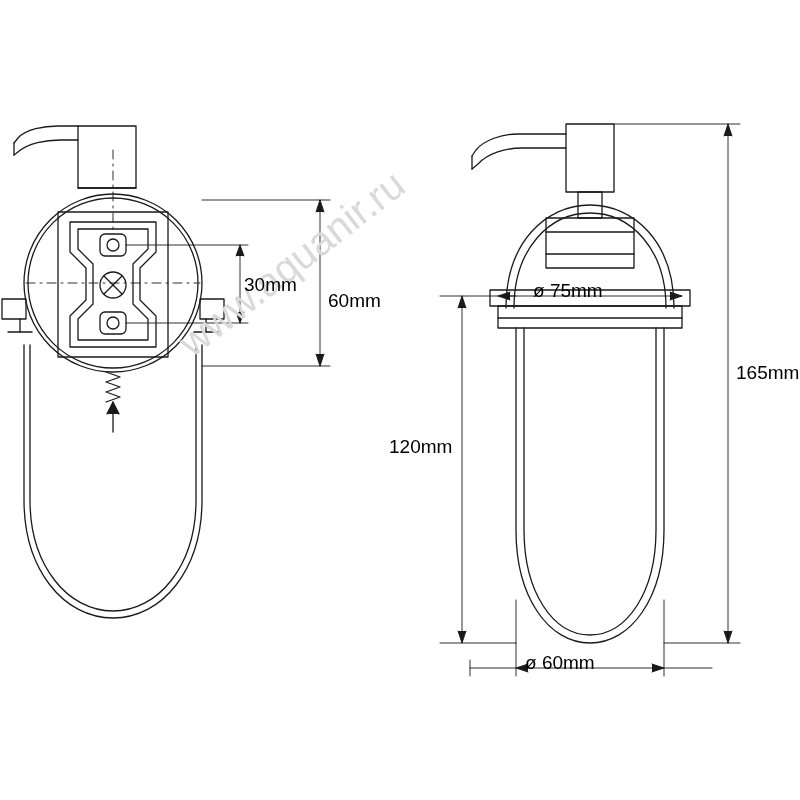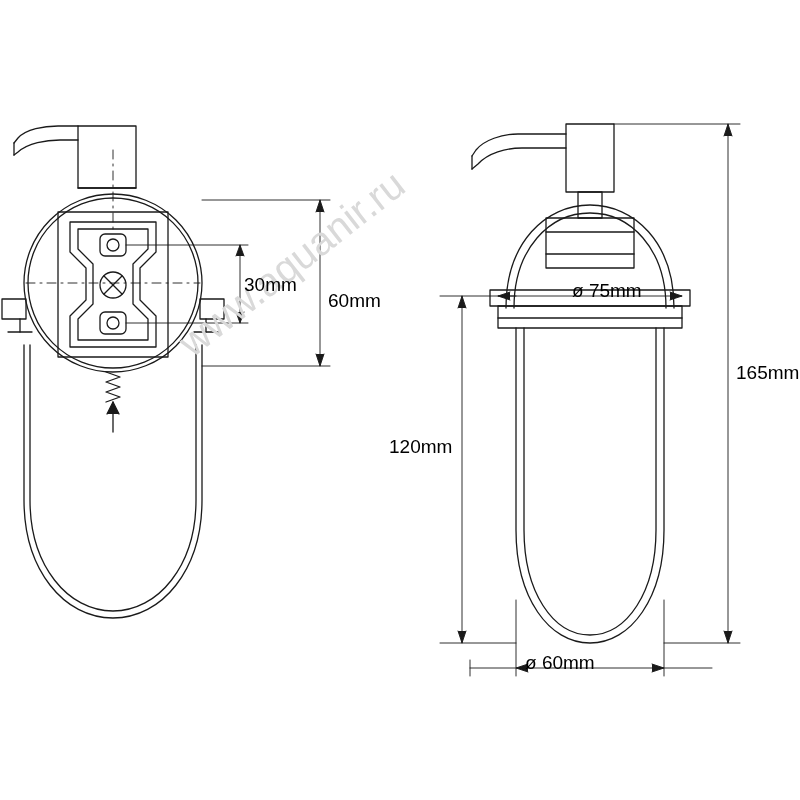--- a/index.html
+++ b/index.html
@@ -193,18 +193,18 @@
         <path d="M652,664 L664,668 L652,672" fill="#1a1a1a" stroke="#1a1a1a"></path>
       </g>
 
     </g>
   </svg>
 
   <div class="watermark">www.aquanir.ru</div>
 
   <div class="dim-label" style="left:244px; top:274px;">30mm</div>
   <div class="dim-label" style="left:328px; top:290px;">60mm</div>
-  <div class="dim-label" style="left:572px; top:280px;">ø 75mm</div>
+  <div class="dim-label" style="left:533px; top:280px;">ø 75mm</div>
   <div class="dim-label" style="left:389px; top:436px;">120mm</div>
   <div class="dim-label" style="left:736px; top:362px;">165mm</div>
   <div class="dim-label" style="left:525px; top:652px;">ø 60mm</div>
 
 </div>
 
 </body></html>

